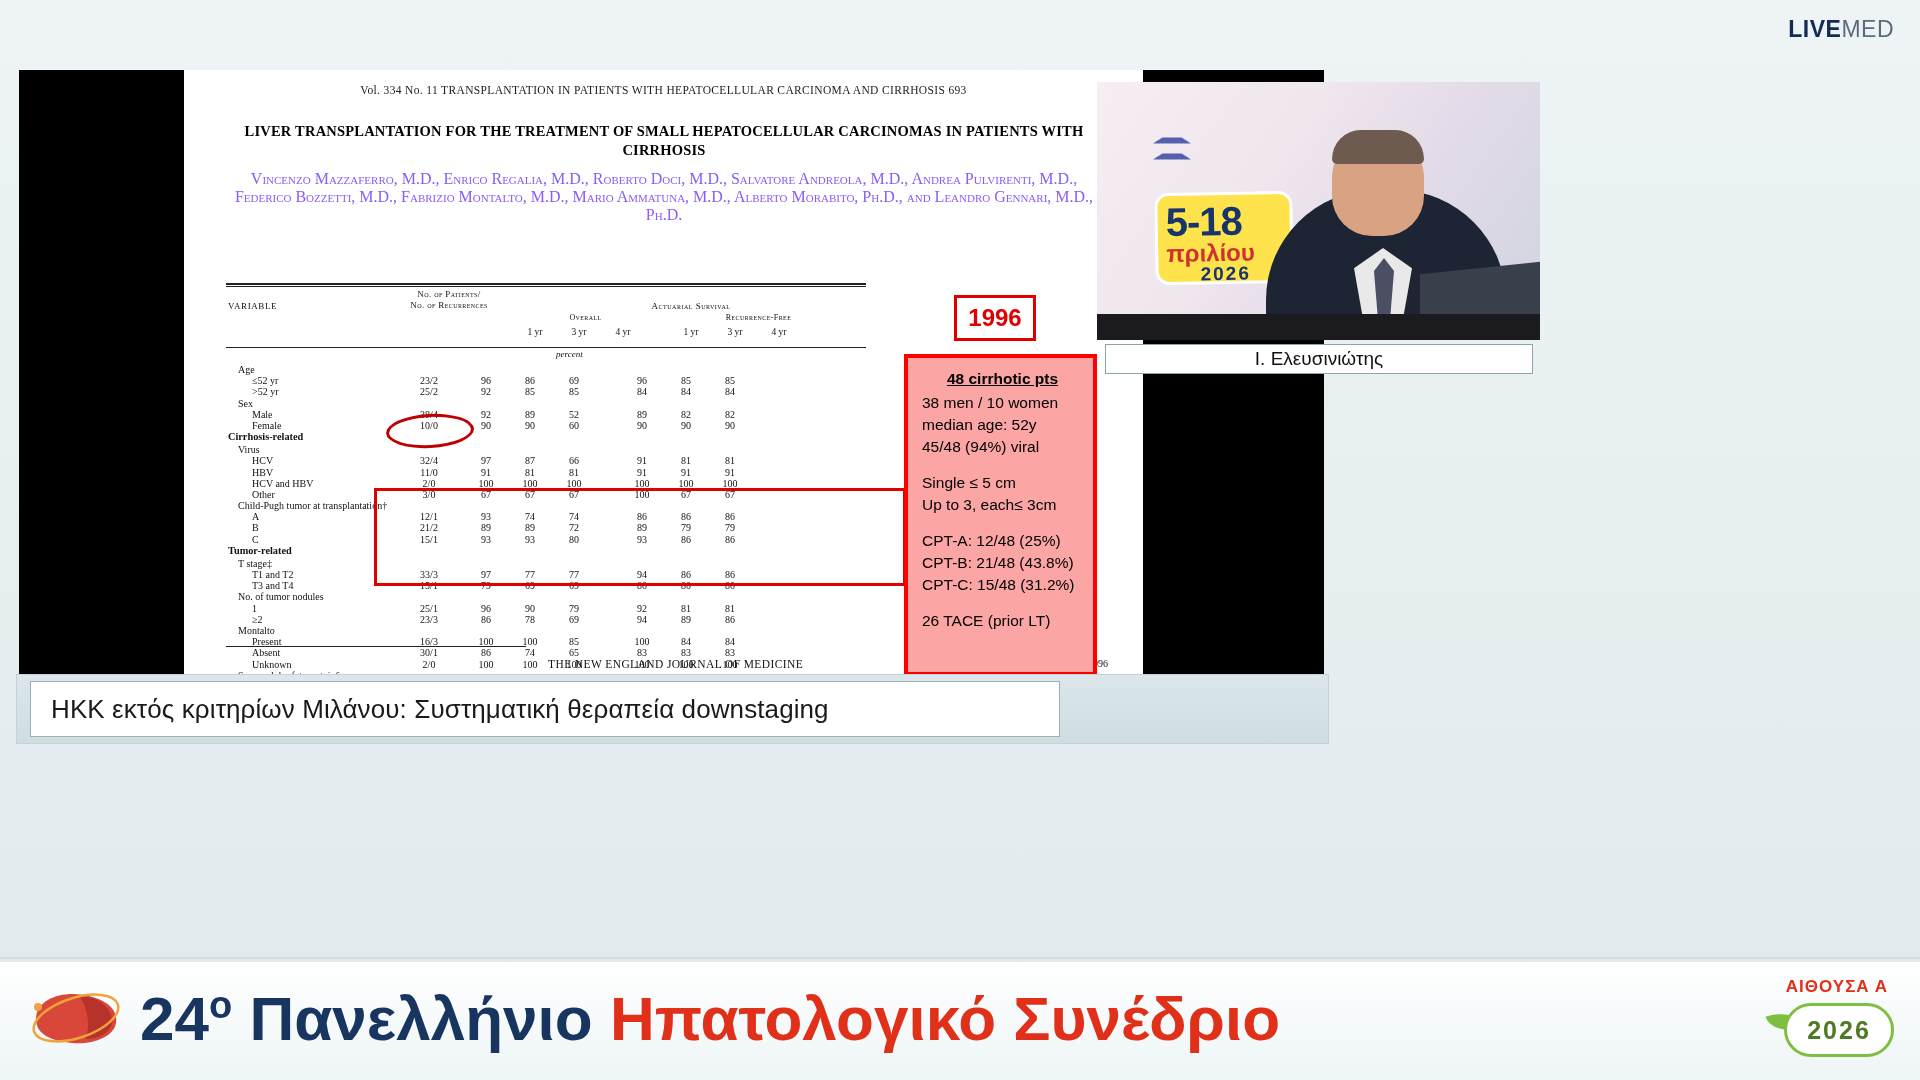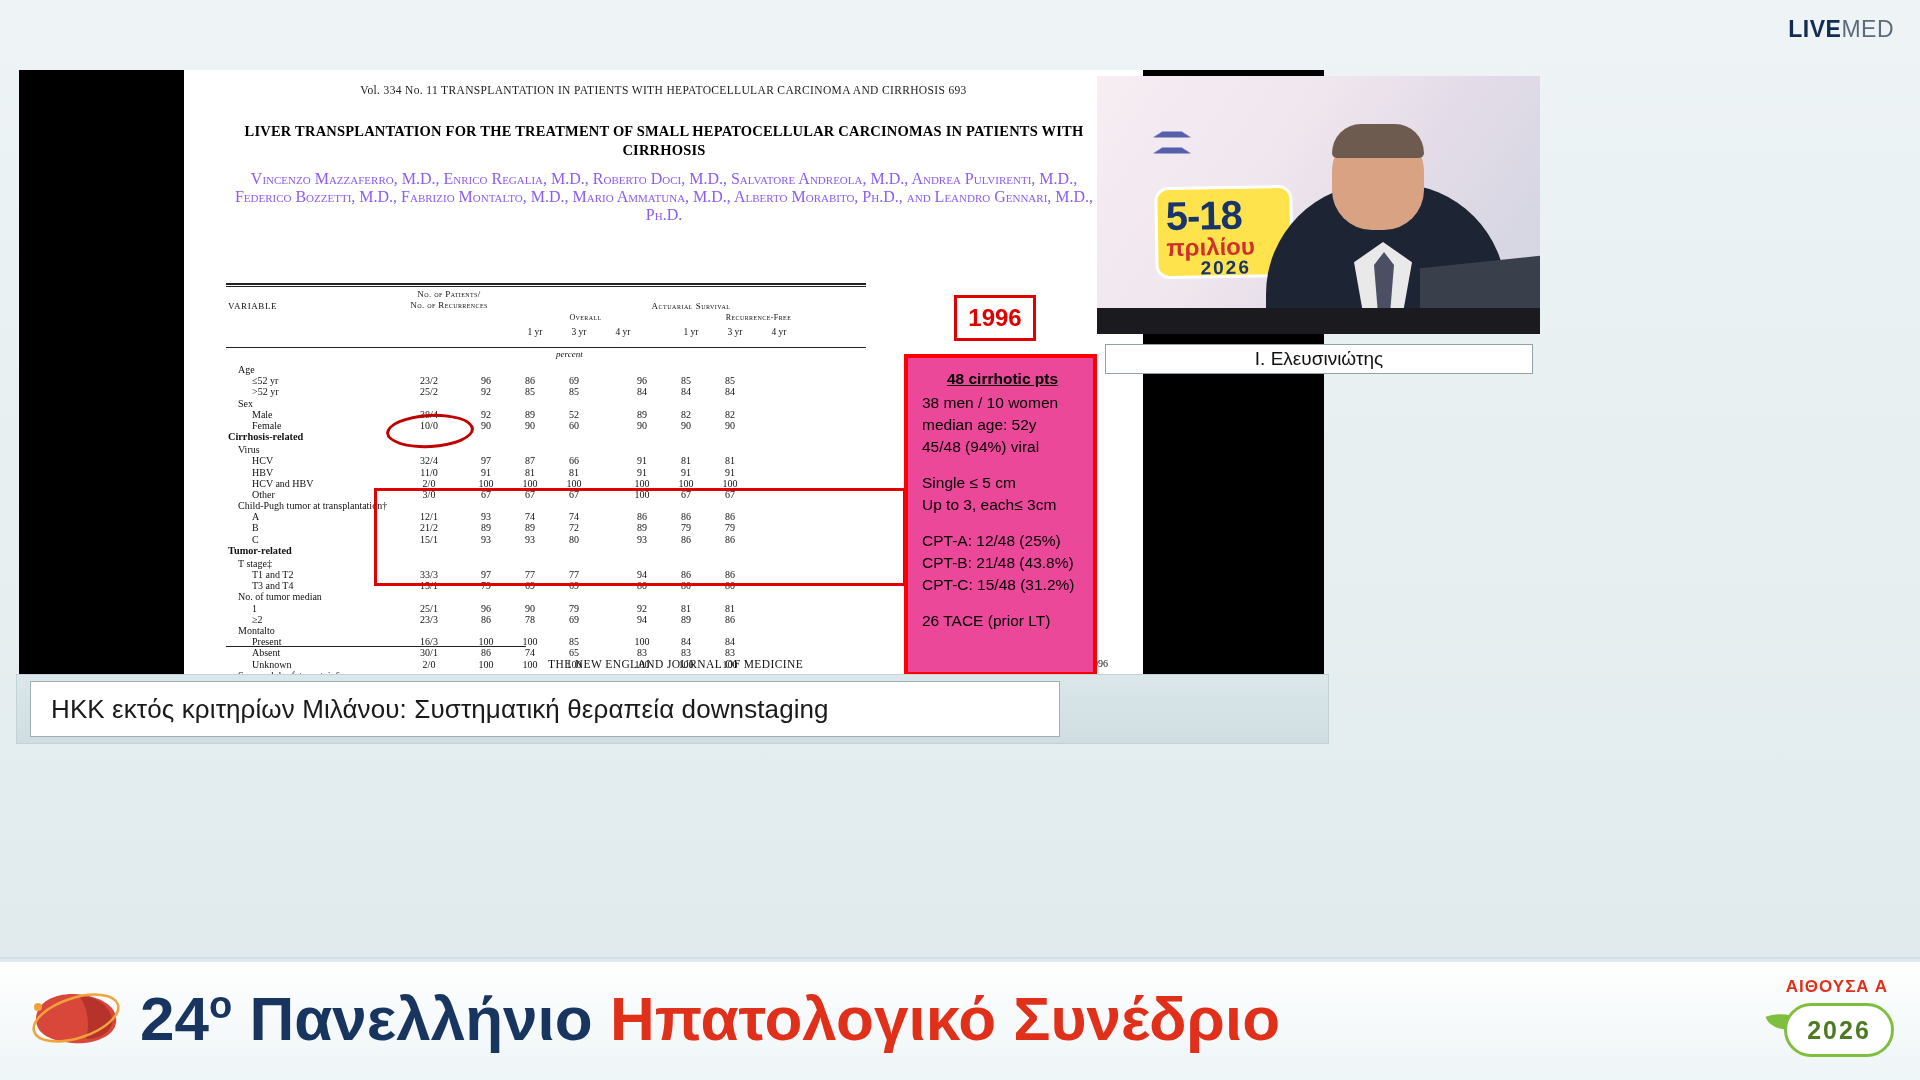--- a/index.html
+++ b/index.html
@@ -121,21 +121,21 @@
   }
   .year-badge {
     position: absolute; left: 770px; top: 225px; width: 82px; height: 46px;
     border: 3px solid #e00000; background: #fff;
     color: #e00000; font-weight: 700; font-size: 24px;
     display: flex; align-items: center; justify-content: center;
     font-family: "Liberation Sans", sans-serif;
   }
   .orange-box {
     position: absolute; left: 720px; top: 284px; width: 193px; height: 322px;
-    background: #ec4899; border: 4px solid #FF0000;
+    background: #fca5a5; border: 4px solid #FF0000;
     padding: 10px 10px 0 14px;
     font-family: "Liberation Sans", sans-serif;
     font-size: 15.5px; color: #000; line-height: 22px;
   }
   .orange-box .hd {
     text-align: center; font-weight: 700; text-decoration: underline;
     margin-bottom: 2px; font-size: 15.5px;
   }
   .orange-box .gap { height: 14px; }
 
@@ -150,21 +150,21 @@
     background: #ffffff; border: 1px solid #9fb0b5;
     display: flex; align-items: center; padding-left: 20px;
   }
   .cap-inner span {
     font-family: "Liberation Sans", sans-serif;
     font-size: 26px; color: #1a1a1a; letter-spacing: .1px;
   }
 
   
   .vid {
-    position: absolute; left: 1097px; top: 76px; width: 443px; height: 258px;
+    position: absolute; left: 1097px; top: 82px; width: 443px; height: 258px;
     background: #2a2a2a; overflow: hidden; padding-left: 8px;
   }
   .vid .wall {
     position: absolute; inset: 0;
     background: linear-gradient(125deg,#f6eef3 0%, #efe6ee 38%, #e4dce8 60%, #cfd4e0 100%);
   }
   .vid .chev {
     position: absolute; left: 58px; top: 52px; color: #2f3d8f; opacity: .85;
   }
   .vid .chev div {
@@ -441,21 +441,21 @@
               <span class="lbl i2">T3 and T4</span>
               <span class="c c0">15/1</span>
               <span class="c" style="left: 240px;">79</span>
               <span class="c" style="left: 284px;">69</span>
               <span class="c" style="left: 328px;">69</span>
               <span class="c" style="left: 396px;">80</span>
               <span class="c" style="left: 440px;">80</span>
               <span class="c" style="left: 484px;">80</span>
             </div>
             <div class="trow">
-              <span class="lbl i1">No. of tumor median</span>
+              <span class="lbl i1">No. of tumor nodules</span>
             </div>
             <div class="trow">
               <span class="lbl i2">1</span>
               <span class="c c0">25/1</span>
               <span class="c" style="left: 240px;">96</span>
               <span class="c" style="left: 284px;">90</span>
               <span class="c" style="left: 328px;">79</span>
               <span class="c" style="left: 396px;">92</span>
               <span class="c" style="left: 440px;">81</span>
               <span class="c" style="left: 484px;">81</span>

